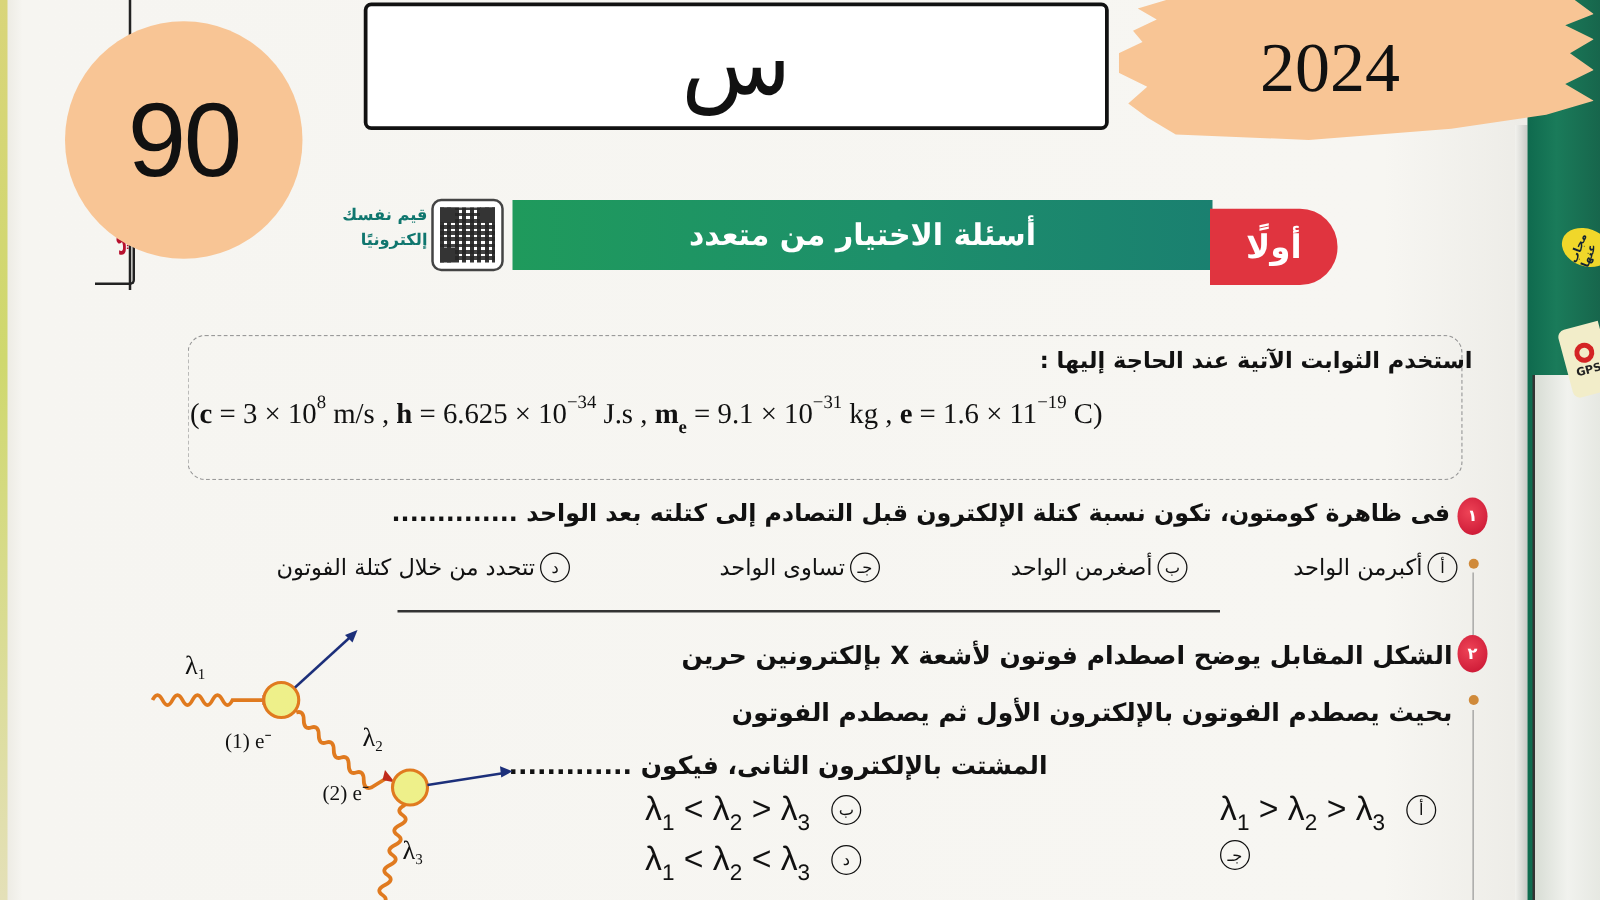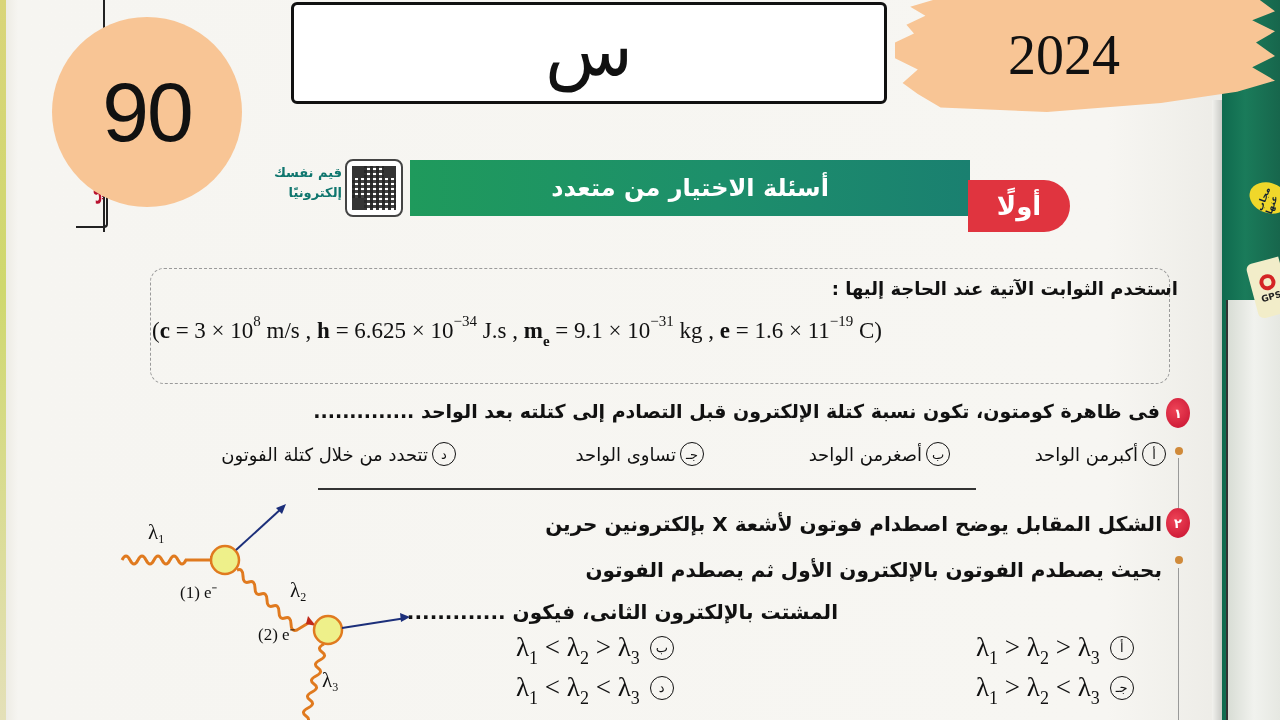--- a/index.html
+++ b/index.html
@@ -110,21 +110,21 @@
     }
     .section-bar {
       position: absolute; left: 410px; top: 160px; width: 560px; height: 56px;
       background: linear-gradient(90deg, #1f9a5c, #1d8f6b 55%, #1a8070);
       display: flex; align-items: center; justify-content: center; direction: rtl; text-align: right;
     }
     .section-title {
       color: #fff; font-weight: bold; font-size: 24px; letter-spacing: 1px;
     }
     .section-tag {
-      position: absolute; left: 968px; top: 180px; width: 102px; height: 52px;
+      position: absolute; left: 968px; top: 167px; width: 102px; height: 61px;
       background: #e0343f; border-radius: 0 30px 30px 0;
       display: flex; align-items: center; justify-content: center;
       color: #fff; font-weight: bold; font-size: 26px;
     }
 
     
     .constants-box {
       position: absolute; left: 150px; top: 268px; width: 1020px; height: 116px;
       border: 1px dashed #9a9a9a; border-radius: 14px;
     }
@@ -163,22 +163,22 @@
     }
     .choice-letter {
       display: inline-flex; align-items: center; justify-content: center;
       width: 24px; height: 24px; border-radius: 50%; border: 1.5px solid #111;
       font-size: 13px; line-height: 1;
     }
     .divider {
       position: absolute; left: 318px; top: 488px; width: 658px; height: 2px; background: #333;
     }
     .math-choice {
-      position: absolute; direction: ltr; font-family: Liberation Serif, serif; font-size: 27px;
-      color: #111; white-space: nowrap; display: flex; align-items: center; gap: 10px;
+      position: absolute; direction: ltr; font-family: Liberation Sans, sans-serif; font-size: 27px;
+      color: #111; white-space: nowrap; display: flex; align-items: center; gap: 17px;
     }
     .math-choice sub { font-size: 18px; vertical-align: -8px; line-height: 0; }
 
     
     .diagram { position: absolute; left: 110px; top: 500px; width: 330px; height: 220px; }
     .diagram-label {
       position: absolute; font-family: "Liberation Serif", serif; color: #111; font-size: 17px;
     }
     .diagram-label sub { font-size: 12px; vertical-align: -4px; }
     .lam { font-size: 21px; }
@@ -262,21 +262,20 @@
 
 <div class="math-choice" style="left:976px; top:632px;">
   <span><span>λ</span><sub>1</sub><span> &gt; </span><span>λ</span><sub>2</sub><span> &gt; </span><span>λ</span><sub>3</sub></span>
   <span class="choice-letter">أ</span>
 </div>
 <div class="math-choice" style="left:516px; top:632px;">
   <span><span>λ</span><sub>1</sub><span> &lt; </span><span>λ</span><sub>2</sub><span> &gt; </span><span>λ</span><sub>3</sub></span>
   <span class="choice-letter">ب</span>
 </div>
 <div class="math-choice" style="left:976px; top:672px;">
-  <span><span>λ</span><sub>1</sub><span> &gt; </span><span>λ</span><sub>2</sub><span> &lt; </span><span>λ</span><sub>3</sub></span>
   <span class="choice-letter">جـ</span>
 </div>
 <div class="math-choice" style="left:516px; top:672px;">
   <span><span>λ</span><sub>1</sub><span> &lt; </span><span>λ</span><sub>2</sub><span> &lt; </span><span>λ</span><sub>3</sub></span>
   <span class="choice-letter">د</span>
 </div>
 
 <div class="diagram">
   <svg width="330" height="220" viewBox="0 0 330 220">
 

